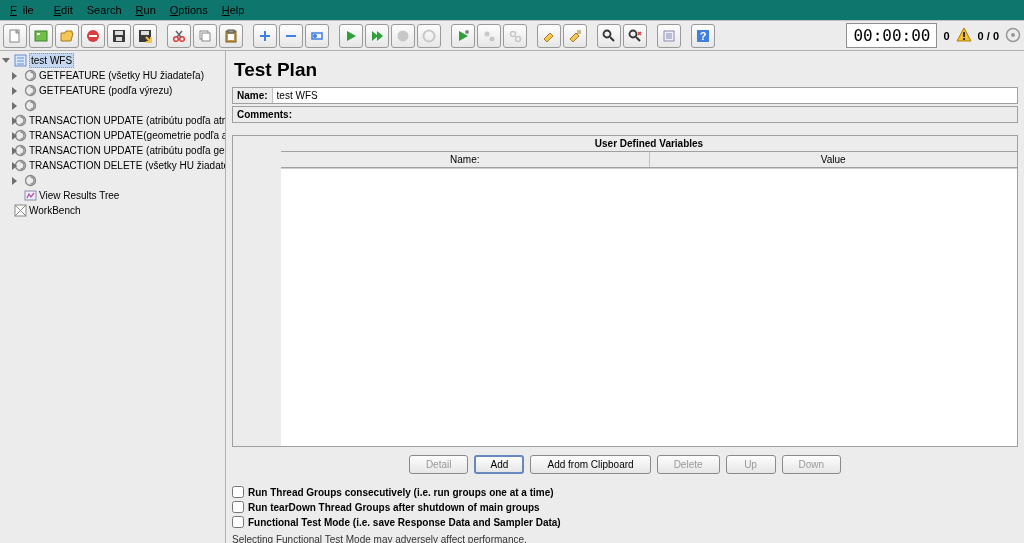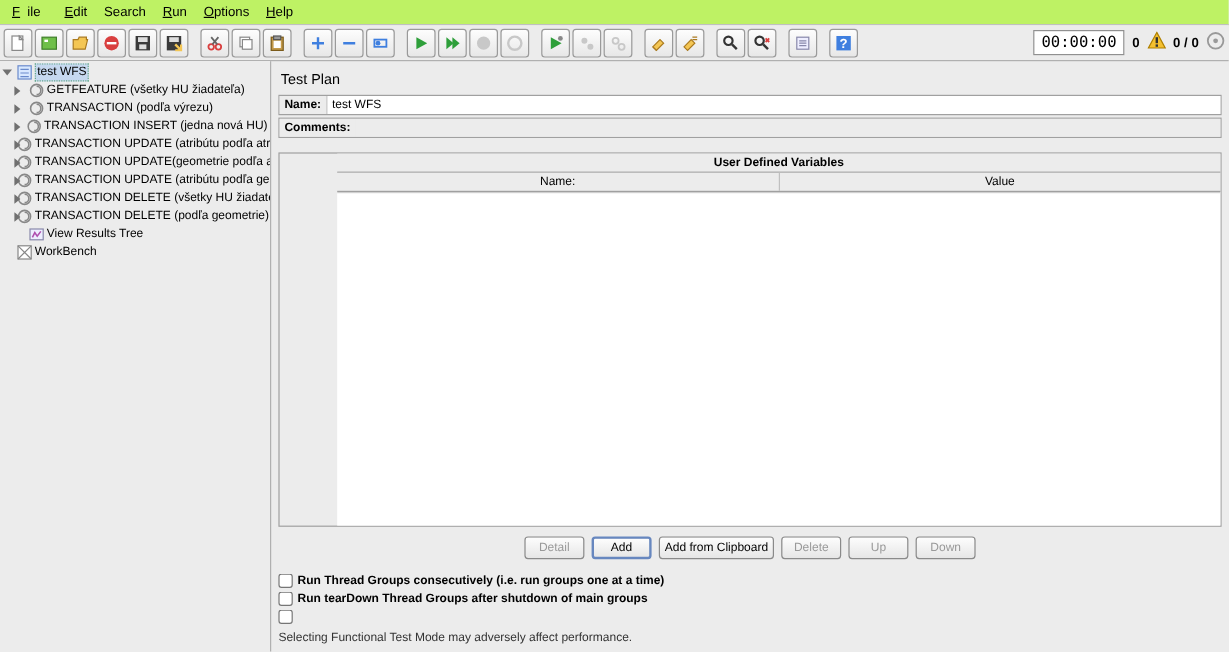--- a/index.html
+++ b/index.html
@@ -1,56 +1,56 @@
 <!DOCTYPE html>
 <html><head>
 <meta charset="utf-8">
 <style>
 * { box-sizing: border-box; margin: 0; padding: 0; font-family: Tahoma, Arial, sans-serif; font-size: 11px; }
 body { background: #ececec; color: #000; width: 1024px; height: 543px; overflow: hidden; }
-.menubar { display: flex; gap: 2px; padding: 2px 4px; background: #bef264; border-bottom: 1px solid #c0c0c0; }
+.menubar { display: flex; gap: 2px; padding: 2px 4px; background: #0f766e; border-bottom: 1px solid #c0c0c0; }
 .menubar span { padding: 2px 6px; cursor: default; }
 .menubar span u { text-decoration: underline; }
 .toolbar { display: flex; align-items: center; gap: 2px; padding: 2px 3px; background: #ececec; border-bottom: 1px solid #b0b0b0; height: 30px; }
 .tbtn { width: 24px; height: 24px; border: 1px solid #9a9a9a; border-radius: 3px; background: linear-gradient(#fdfdfd,#e7e7e7); display: flex; align-items: center; justify-content: center; cursor: pointer; }
 .tbtn svg { display: block; }
 .tsep { width: 6px; }
 .spacer { flex: 1; }
-.timer { border: 1px solid #909090; background: #fff; padding: 2px 6px; font-family: monospace; font-size: 13px; }
+.timer { border: 1px solid #909090; background: #fff; padding: 2px 6px; font-family: monospace; font-size: 16px; }
 .status-count { padding: 0 4px; font-weight: bold; }
 .warn-icon { color: #f0a000; }
 .main { display: flex; height: calc(100% - 50px); }
 .tree { width: 226px; border-right: 1px solid #b0b0b0; overflow: auto; padding: 2px 0; background: #ececec; }
 .tree-row { display: flex; align-items: center; gap: 2px; padding: 1px 2px; white-space: nowrap; cursor: default; line-height: 13px; height: 15px; }
 .tree-row.sel .lbl { background: #c6d8f0; border: 1px dotted #6a8; padding: 0 1px; }
 .lbl { font-size: 10px; }
 .tgl { width: 9px; height: 9px; display: inline-block; position: relative; }
 .tgl::before { content: ""; position: absolute; left: 0; top: 1px; border-style: solid; }
 .tgl.closed::before { border-width: 4px 0 4px 5px; border-color: transparent transparent transparent #707070; }
 .tgl.open::before { border-width: 5px 4px 0 4px; border-color: #707070 transparent transparent transparent; top: 2px; }
 .tgl.none::before { content: none; }
 .ci { width: 14px; height: 14px; display: flex; align-items: center; justify-content: center; }
 .indent1 { padding-left: 12px; }
 .indent0 { padding-left: 2px; }
 
 .right { flex: 1; padding: 4px 6px 6px 6px; overflow: auto; display: flex; flex-direction: column; }
-.title { font-size: 12px; font-weight: normal; padding: 4px 2px 6px 2px; }
+.title { font-size: 19px; font-weight: bold; padding: 4px 2px 6px 2px; }
 .field-row { display: flex; align-items: center; border: 1px solid #a0a0a0; background: #ececec; margin-bottom: 2px; }
 .field-row .flabel { padding: 2px 4px; font-weight: bold; font-size: 10px; background: #ececec; border-right: 1px solid #c0c0c0; }
 .field-row input { flex: 1; border: none; background: #fff; padding: 2px 4px; font-size: 10px; outline: none; }
 .field-row.comments { background: #ececec; }
 .field-row.comments .flabel { border-right: none; }
 .vars { border: 1px solid #a0a0a0; margin-top: 10px; display: flex; flex-direction: column; padding-left: 48px; }
 .vars-title { text-align: center; font-size: 10px; font-weight: bold; padding: 2px; background: #ececec; border-bottom: 1px solid #a0a0a0; }
 .vars-head { display: flex; background: #ececec; border-bottom: 1px solid #a0a0a0; }
 .vars-head div { flex: 1; text-align: center; padding: 2px; font-size: 10px; border-right: 1px solid #c0c0c0; }
 .vars-head div:last-child { border-right: none; }
 .vars-body { height: 278px; background: #fff; border-top: 1px solid #d0d0d0; }
 .vars-buttons { display: flex; justify-content: center; gap: 6px; padding: 8px 0 2px 0; }
-.btn { border: 1px solid #8a8a8a; background: linear-gradient(#fdfdfd,#e6e6e6); padding: 3px 4px; border-radius: 3px; font-size: 10px; cursor: pointer; min-width: 50px; text-align: center; }
+.btn { border: 1px solid #8a8a8a; background: linear-gradient(#fdfdfd,#e6e6e6); padding: 3px 16px; border-radius: 3px; font-size: 10px; cursor: pointer; min-width: 50px; text-align: center; }
 .btn.primary { border: 2px solid #6787bf; padding: 2px 14px; }
 .btn.disabled { color: #999; cursor: default; }
 .checks { margin-top: 10px; display: flex; flex-direction: column; gap: 3px; }
 .chk { display: flex; align-items: center; gap: 4px; }
 .chk input { width: 12px; height: 12px; }
 .chk label { font-size: 10px; font-weight: bold; }
 .note { font-size: 10px; color: #333; margin-top: 3px; }
 </style>
 </head>
 <body>
@@ -263,31 +263,30 @@
         <span class="lbl">GETFEATURE (všetky HU žiadateľa)</span>
       </div>
     <div class="tree-row indent1">
         <span class="tgl closed"></span>
         <span class="ci">
           <svg width="13" height="13">
             <circle cx="6.5" cy="6.5" r="5" fill="none" stroke="#888" stroke-width="1.3"></circle>
             <path d="M6.5 3 a3 3 0 0 1 0 7" fill="none" stroke="#888" stroke-width="1.3"></path>
           </svg>
         </span>
-        <span class="lbl">TRANSACTION (podľa výrezu)</span>
-      </div>
-    <div class="tree-row indent1">
-        <span class="tgl closed"></span>
-        <span class="ci">
-          <svg width="13" height="13">
-            <circle cx="6.5" cy="6.5" r="5" fill="none" stroke="#888" stroke-width="1.3"></circle>
-            <path d="M6.5 3 a3 3 0 0 1 0 7" fill="none" stroke="#888" stroke-width="1.3"></path>
-          </svg>
-        </span>
-        <span class="lbl">TRANSACTION INSERT (jedna nová HU)</span>
+        <span class="lbl">GETFEATURE (podľa výrezu)</span>
+      </div>
+    <div class="tree-row indent1">
+        <span class="tgl closed"></span>
+        <span class="ci">
+          <svg width="13" height="13">
+            <circle cx="6.5" cy="6.5" r="5" fill="none" stroke="#888" stroke-width="1.3"></circle>
+            <path d="M6.5 3 a3 3 0 0 1 0 7" fill="none" stroke="#888" stroke-width="1.3"></path>
+          </svg>
+        </span>
       </div>
     <div class="tree-row indent1">
         <span class="tgl closed"></span>
         <span class="ci">
           <svg width="13" height="13">
             <circle cx="6.5" cy="6.5" r="5" fill="none" stroke="#888" stroke-width="1.3"></circle>
             <path d="M6.5 3 a3 3 0 0 1 0 7" fill="none" stroke="#888" stroke-width="1.3"></path>
           </svg>
         </span>
         <span class="lbl">TRANSACTION UPDATE (atribútu podľa atribútu)</span>
@@ -323,21 +322,20 @@
         <span class="lbl">TRANSACTION  DELETE (všetky HU žiadateľa)</span>
       </div>
     <div class="tree-row indent1">
         <span class="tgl closed"></span>
         <span class="ci">
           <svg width="13" height="13">
             <circle cx="6.5" cy="6.5" r="5" fill="none" stroke="#888" stroke-width="1.3"></circle>
             <path d="M6.5 3 a3 3 0 0 1 0 7" fill="none" stroke="#888" stroke-width="1.3"></path>
           </svg>
         </span>
-        <span class="lbl">TRANSACTION  DELETE (podľa geometrie)</span>
       </div>
     <div class="tree-row indent1">
         <span class="tgl none"></span>
         <span class="ci">
           <svg width="13" height="13">
             <rect x="1" y="2" width="11" height="9" fill="#eef" stroke="#88a"></rect>
             <path d="M3 9 L5 5 L7 8 L10 4" fill="none" stroke="#b050b0" stroke-width="1.3"></path>
           </svg>
         </span>
         <span class="lbl">View Results Tree</span>
@@ -389,19 +387,20 @@
       <div class="chk">
           <input type="checkbox" style="">
           <label>Run Thread Groups consecutively (i.e. run groups one at a time)</label>
         </div>
       <div class="chk">
           <input type="checkbox" style="">
           <label>Run tearDown Thread Groups after shutdown of main groups</label>
         </div>
       <div class="chk">
           <input type="checkbox" style="">
+          <label>Functional Test Mode (i.e. save Response Data and Sampler Data)</label>
         </div>
       <div class="note">Selecting Functional Test Mode may adversely affect performance.</div>
     </div>
 
   </div>
 
 </div>
 
 </body></html>

